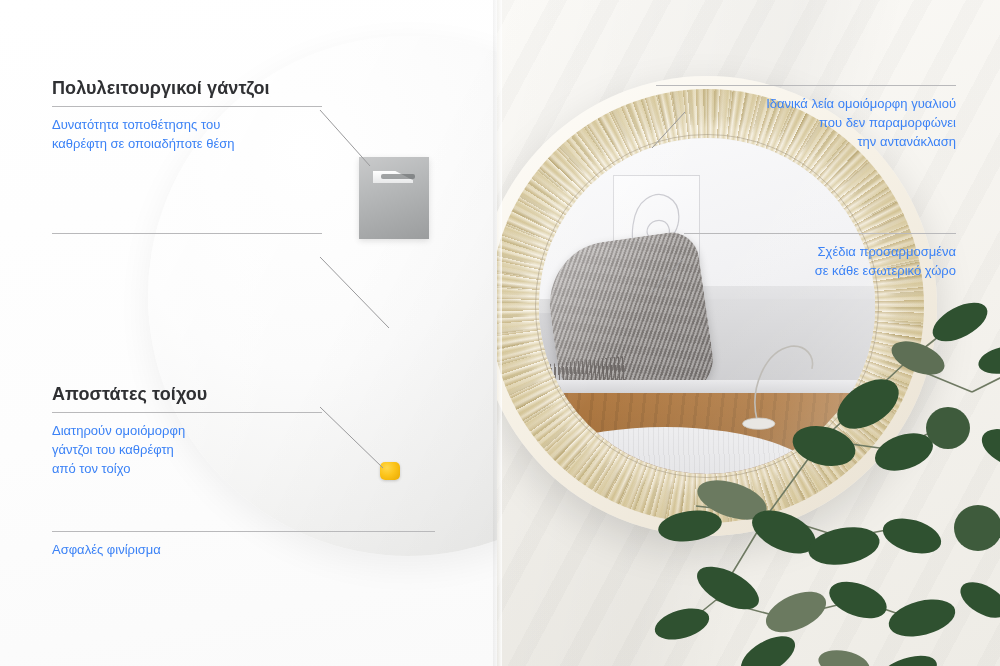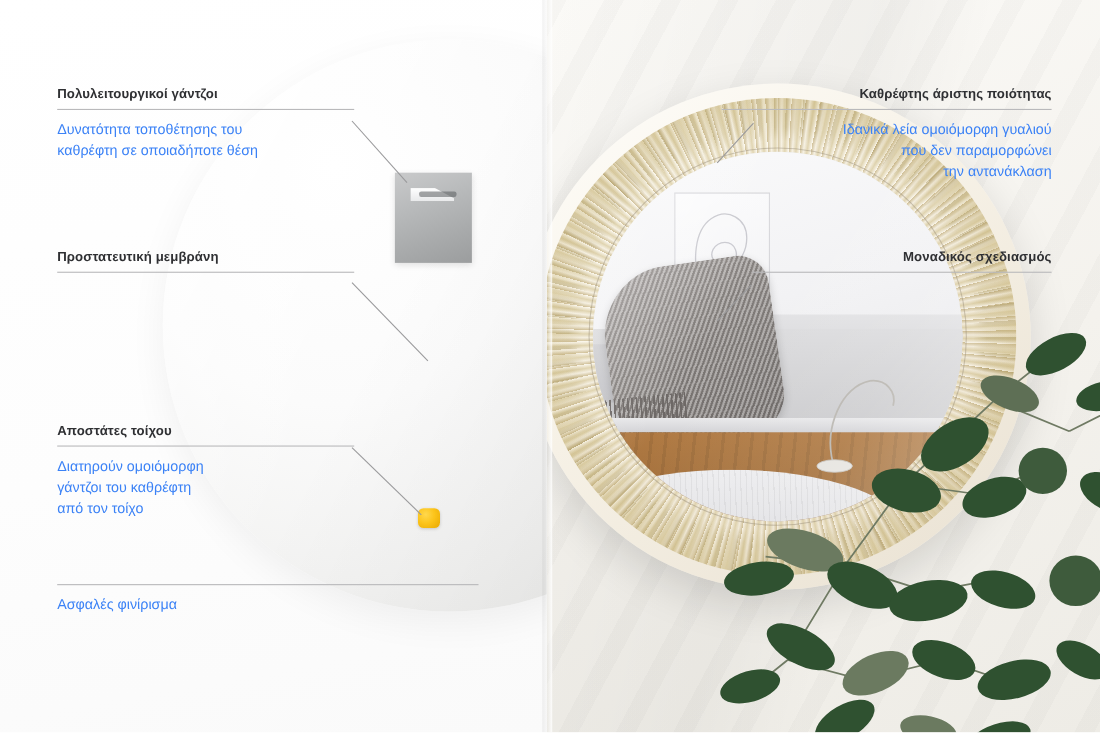--- a/index.html
+++ b/index.html
@@ -192,21 +192,21 @@
     background:linear-gradient(120deg, rgba(255,255,255,0.30) 0%, rgba(255,255,255,0) 38%, rgba(255,255,255,0.10) 72%, rgba(255,255,255,0.36) 100%);
   }
 
   
   .plant { position:absolute; left:175px; top:300px; width:360px; height:380px; }
   .plant svg { width:100%; height:100%; overflow:visible; }
 
   
   .callout { position:absolute; }
   .callout .c-title {
-    font-size:12px; font-weight:bold; color:#2f3033; letter-spacing:.1px;
+    font-size:18px; font-weight:bold; color:#2f3033; letter-spacing:.1px;
     white-space:nowrap;
   }
   .callout .c-rule {
     height:1px; background:#b9b9bb; margin:7px 0 9px 0;
   }
   .callout .c-desc {
     font-size:13px; color:#3b82f6; line-height:1.45; white-space:pre-line;
   }
   .callout.right { text-align:right; }
 
@@ -319,43 +319,42 @@
   </svg>
 
   <div class="callout" style="left:52px; top:78px; width:270px;">
     <div class="c-title">Πολυλειτουργικοί γάντζοι</div>
     <div class="c-rule"></div>
     <div class="c-desc">Δυνατότητα τοποθέτησης του
 καθρέφτη σε οποιαδήποτε θέση</div>
   </div>
 
   <div class="callout" style="left:52px; top:226px; width:270px;">
-    <div class="c-title">Προστατευτική μεμβράνη</div>
     <div class="c-rule"></div>
   </div>
 
   <div class="callout" style="left:52px; top:384px; width:270px;">
     <div class="c-title">Αποστάτες τοίχου</div>
     <div class="c-rule"></div>
     <div class="c-desc">Διατηρούν ομοιόμορφη
 γάντζοι του καθρέφτη
 από τον τοίχο</div>
   </div>
 
   <div class="callout" style="left:52px; top:524px; width:383px;">
     <div class="c-rule"></div>
     <div class="c-desc">Ασφαλές φινίρισμα</div>
   </div>
 
   <div class="callout right" style="right:44px; top:78px; width:300px;">
-    <div class="c-title">Καθρέφτης άριστης ποιότητας</div>
     <div class="c-rule"></div>
     <div class="c-desc">Ιδανικά λεία ομοιόμορφη γυαλιού
 που δεν παραμορφώνει
 την αντανάκλαση</div>
   </div>
 
   <div class="callout right" style="right:44px; top:226px; width:272px;">
-    <div class="c-title">Μοναδικός σχεδιασμός</div>
-    <div class="c-rule"></div>
+    <div class="c-rule"></div>
+    <div class="c-desc">Σχέδια προσαρμοσμένα
+σε κάθε εσωτερικό χώρο</div>
   </div>
 
 </div>
 
 </body></html>

